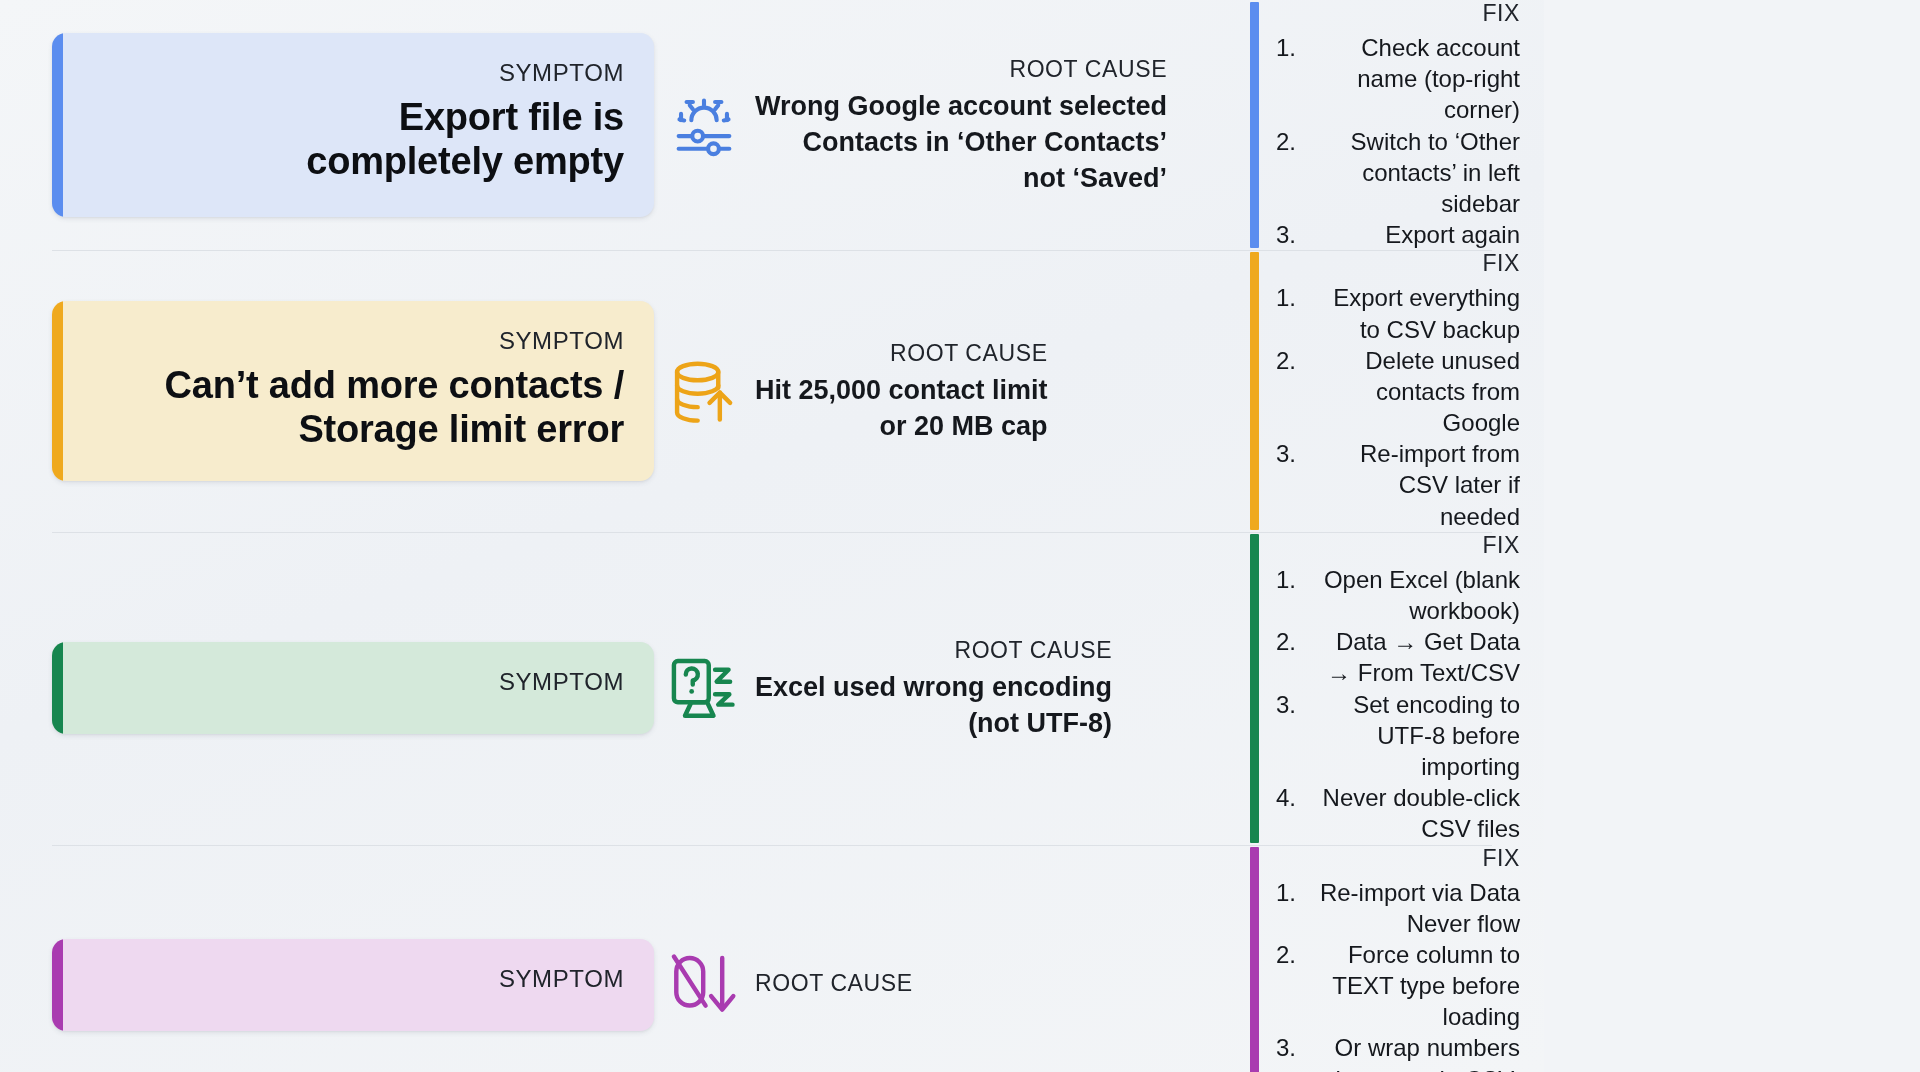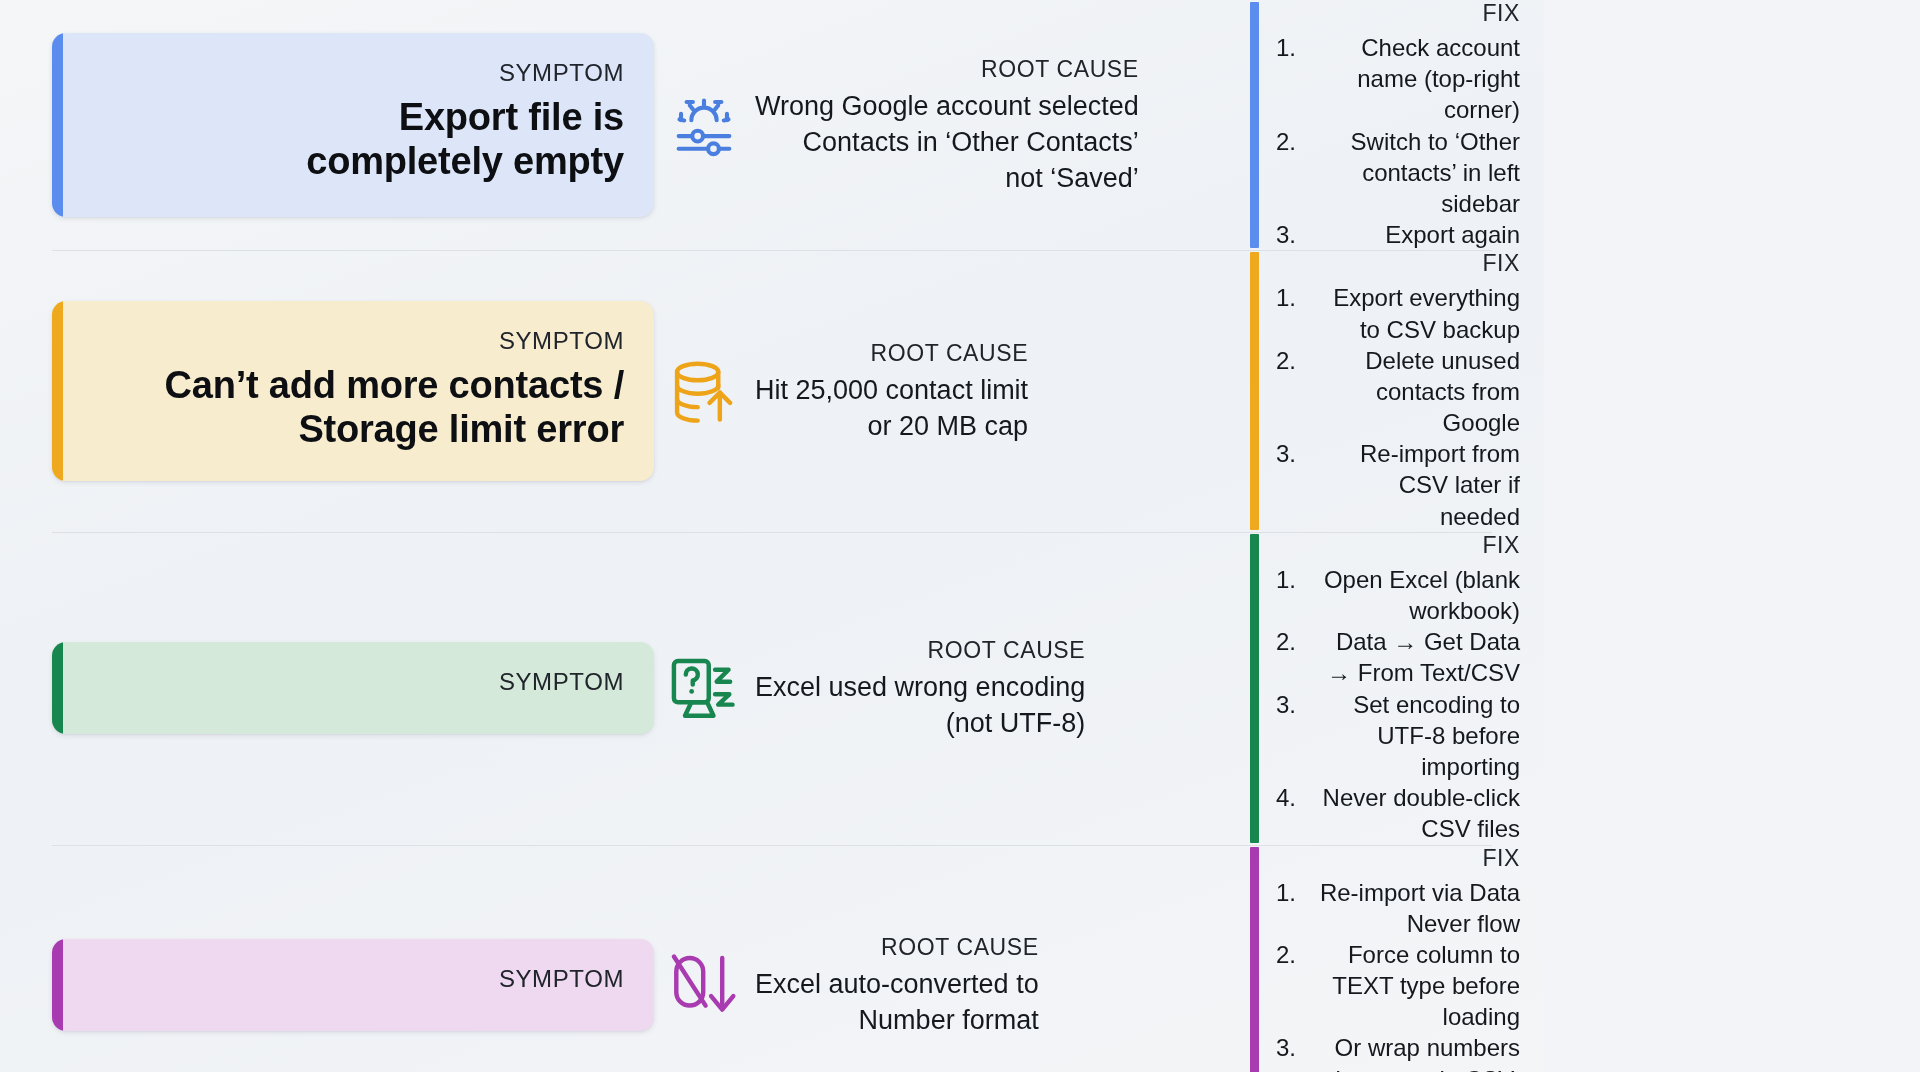--- a/index.html
+++ b/index.html
@@ -110,21 +110,21 @@
   }
   .cause-icon svg { width: 76px; height: 76px; display: block; }
 
   .cause-text { padding-top: 2px; }
 
   .cause-body {
     font-size: 27px;
     line-height: 1.34;
     color: #15181d;
     white-space: pre-line;
-    font-weight: 400;
+    font-weight: 700;
   }
   .cause-wrap .kicker { font-size: 23px; margin-bottom: 5px; }
 
   
   .fix-wrap {
     flex: 1 1 auto;
     display: flex;
     align-items: center;
     align-self: stretch;
     padding-right: 24px;
@@ -309,22 +309,20 @@
         <div class="cause-icon">
           <svg viewBox="0 0 48 48" fill="none" stroke="#a93bb0" stroke-width="2.8" stroke-linecap="round" stroke-linejoin="round">
             <rect x="6.5" y="7" width="17" height="30" rx="8.5"></rect>
             <line x1="5" y1="6" x2="25" y2="37"></line>
             <line x1="35.5" y1="7" x2="35.5" y2="38"></line>
             <polyline points="28.5,31 35.5,39.5 42.5,31"></polyline>
           </svg>
         </div>
         <div class="cause-text">
           <div class="kicker">ROOT CAUSE</div>
-          <div class="cause-body">Excel auto-converted to
-Number format</div>
         </div>
       </div>
       <div class="fix-wrap">
         <div class="fix-inner">
           <span class="fix-bar" style="background:#a93bb0"></span>
           <div class="kicker">FIX</div>
           <ol class="fix-list">
             <li>Re-import via Data Never flow</li>
             <li>Force column to TEXT type before loading</li>
             <li>Or wrap numbers in quotes in CSV:

